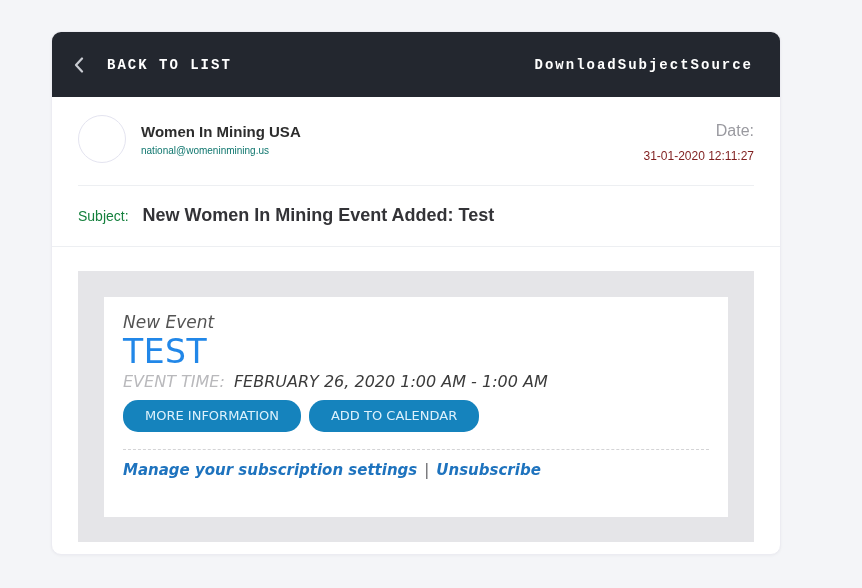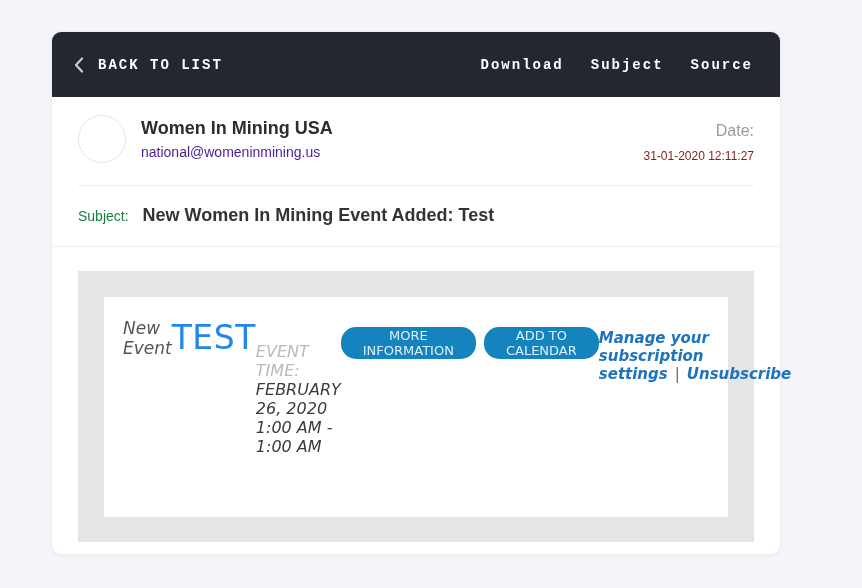--- a/index.html
+++ b/index.html
@@ -33,55 +33,55 @@
     padding: 0 27px 0 22px;
     font-family: "Liberation Mono", monospace;
     font-weight: bold;
     font-size: 14px;
     letter-spacing: 2px;
     color: #ffffff;
   }
   .back-btn {
     display: flex;
     align-items: center;
-    gap: 14px;
+    gap: 23px;
     cursor: pointer;
   }
   .back-btn svg { display: block; }
   .toolbar-actions {
     display: flex;
-    gap: 27px;
   }
   .toolbar-action { cursor: pointer; }
   
   .email-header {
     display: flex;
     justify-content: space-between;
     padding: 18px 26px 0 26px;
   }
   .sender {
     display: flex;
     align-items: center;
     gap: 15px;
   }
   .avatar {
     width: 48px; height: 48px;
     border-radius: 50%;
     background: #ffffff;
     border: 1px solid #e4e4f0;
   }
   .sender-name {
-    font-size: 18px;
+    font-size: 15px;
     font-weight: 700;
     color: #2d2d2d;
     margin-bottom: 5px;
+    text-align: center;
   }
   .sender-email {
-    font-size: 14px;
-    color: #4c1d95;
+    font-size: 10px;
+    color: #0f766e;
   }
   .date-block {
     text-align: right;
     padding-top: 7px;
   }
   .date-label {
     font-size: 16px;
     color: #9a9aa0;
     margin-bottom: 9px;
   }
@@ -114,40 +114,39 @@
   .content-wrap {
     padding: 24px 26px 0 26px;
   }
   .content-gray {
     background: #e5e5e8;
     padding: 26px;
     height: 271px;
   }
   .message-card {
     background: #ffffff;
-    padding: 21px 19px 19px 19px;
+    padding: 15px 19px 19px 19px;
     height: 220px;
     font-family: "DejaVu Sans", sans-serif;
     display: flex;
-    flex-direction: row;
+    flex-direction: column;
   }
   .event-kicker {
     font-style: italic;
     font-size: 17px;
     color: #545454;
   }
   .event-title {
     font-size: 33px;
     font-weight: 400;
     color: #2187e8;
     line-height: 1.2;
     letter-spacing: 0.5px;
   }
   .event-time {
-    margin-top: 24px;
     font-style: italic;
     font-size: 16px;
     color: #3b3b3b;
   }
   .event-time-label {
     color: #b9b9bc;
     margin-right: 4px;
   }
   .btn-row {
     margin-top: 9px;

